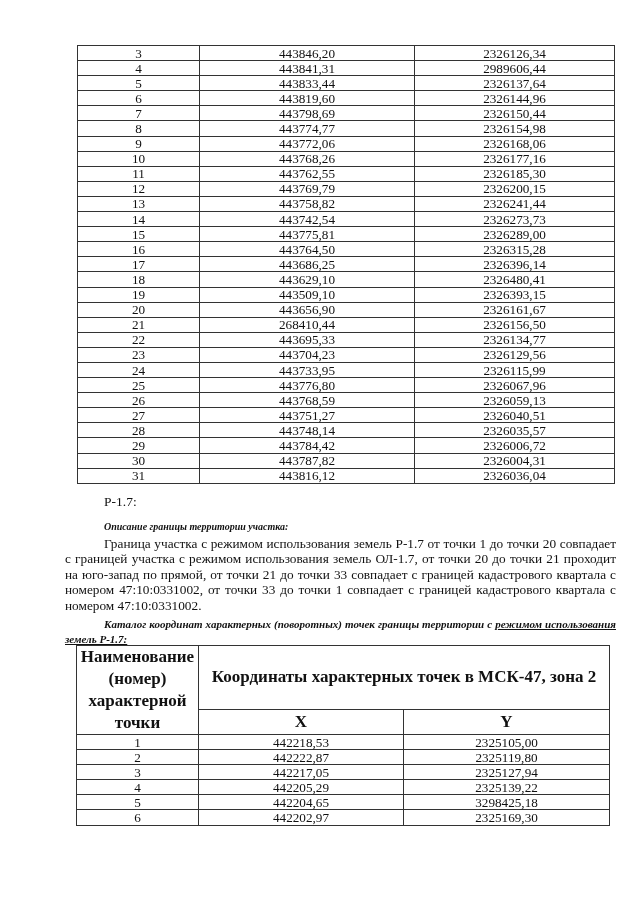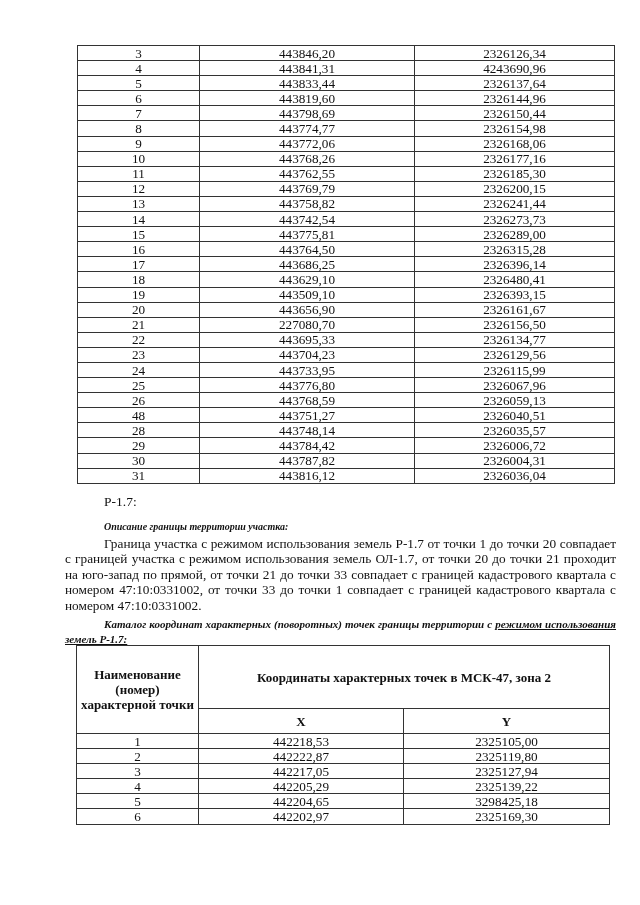--- a/index.html
+++ b/index.html
@@ -30,21 +30,21 @@
     font-size: 11px; line-height: 15px; font-weight: bold; font-style: italic;
     text-align: justify; text-decoration: none;
   }
   .catalog .indent { display: inline-block; width: 39px; }
   .catalog .l2 { text-decoration: underline; }
 
   #tbl-bot { left: 76px; top: 645px; width: 533px; }
   #tbl-bot col.c1 { width: 122px; }
   #tbl-bot col.c2 { width: 205px; }
   #tbl-bot col.c3 { width: 206px; }
-  #tbl-bot th { font-weight: bold; font-size: 13px; line-height: 15px; }
+  #tbl-bot th { font-weight: bold; font-size: 17px; line-height: 22px; }
   #tbl-bot th.name { height: 86px; }
   #tbl-bot th.coordhead { height: 62px; }
   #tbl-bot th.axis { height: 24px; }
   #tbl-bot td { height: 14.1px; }
 </style>
 </head>
 <body>
 
 <div class="page">
 
@@ -56,21 +56,21 @@
       </colgroup>
     <tbody id="top-body">
         <tr>
           <td>3</td>
           <td>443846,20</td>
           <td>2326126,34</td>
         </tr>
         <tr>
           <td>4</td>
           <td>443841,31</td>
-          <td>4243690,96</td>
+          <td>2989606,44</td>
         </tr>
         <tr>
           <td>5</td>
           <td>443833,44</td>
           <td>2326137,64</td>
         </tr>
         <tr>
           <td>6</td>
           <td>443819,60</td>
           <td>2326144,96</td>
@@ -140,21 +140,21 @@
           <td>443509,10</td>
           <td>2326393,15</td>
         </tr>
         <tr>
           <td>20</td>
           <td>443656,90</td>
           <td>2326161,67</td>
         </tr>
         <tr>
           <td>21</td>
-          <td>227080,70</td>
+          <td>268410,44</td>
           <td>2326156,50</td>
         </tr>
         <tr>
           <td>22</td>
           <td>443695,33</td>
           <td>2326134,77</td>
         </tr>
         <tr>
           <td>23</td>
           <td>443704,23</td>
@@ -169,21 +169,21 @@
           <td>25</td>
           <td>443776,80</td>
           <td>2326067,96</td>
         </tr>
         <tr>
           <td>26</td>
           <td>443768,59</td>
           <td>2326059,13</td>
         </tr>
         <tr>
-          <td>48</td>
+          <td>27</td>
           <td>443751,27</td>
           <td>2326040,51</td>
         </tr>
         <tr>
           <td>28</td>
           <td>443748,14</td>
           <td>2326035,57</td>
         </tr>
         <tr>
           <td>29</td>

